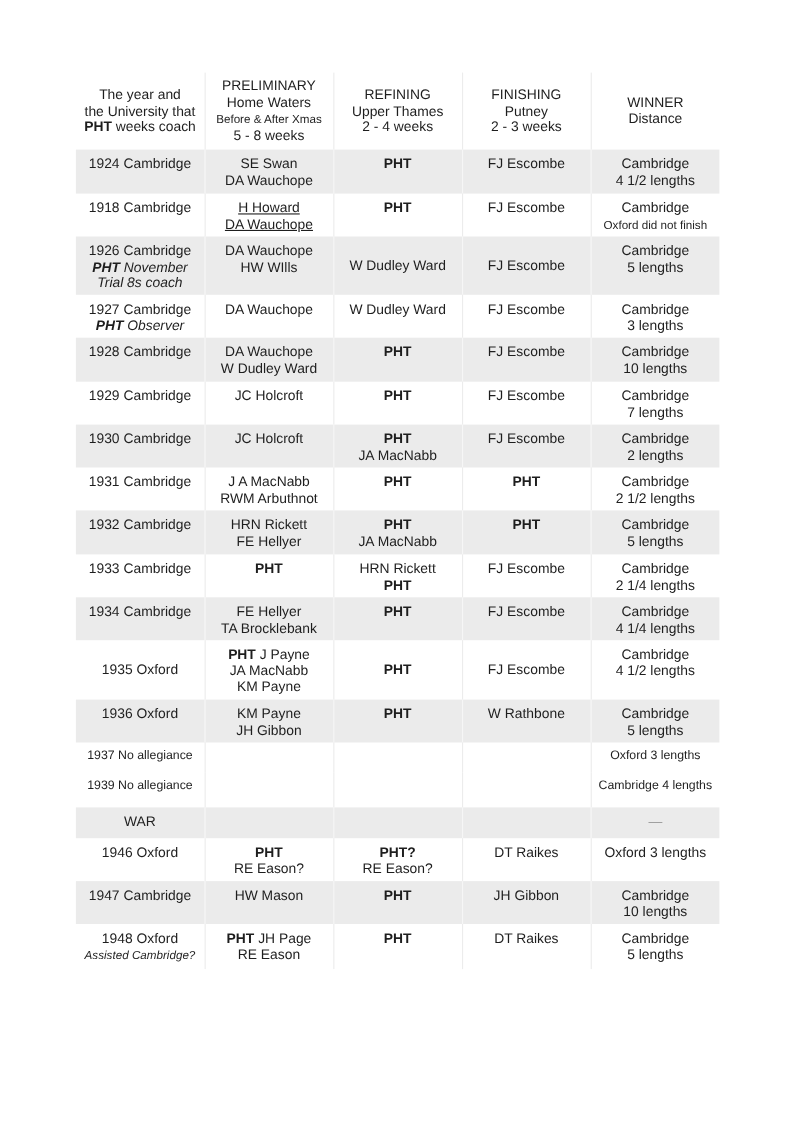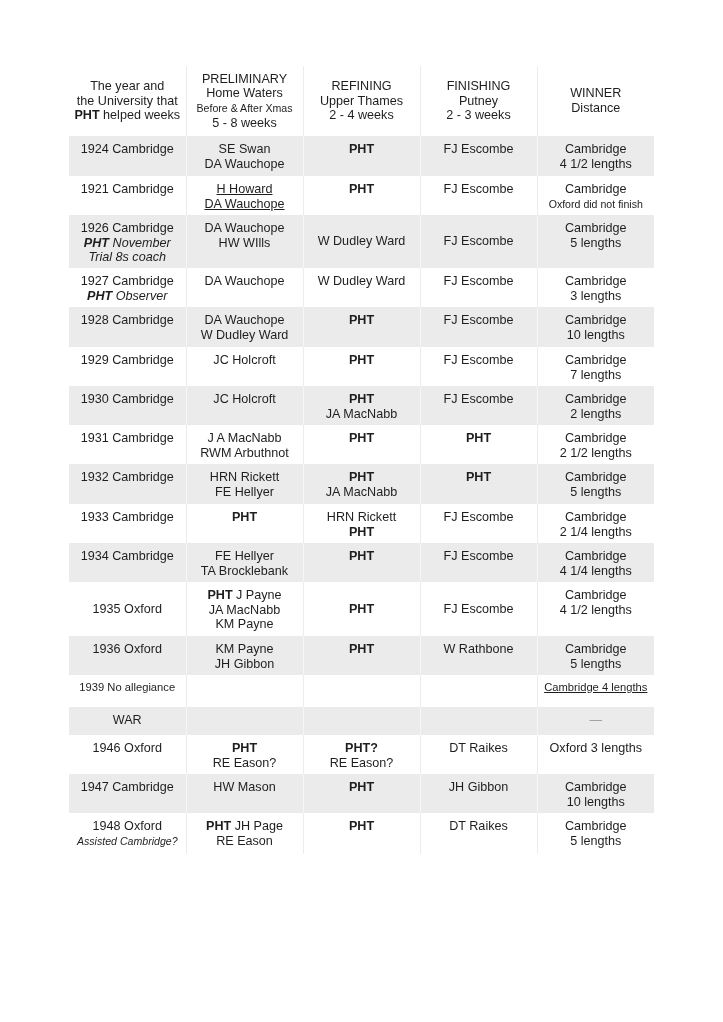--- a/index.html
+++ b/index.html
@@ -31,21 +31,21 @@
       <col>
       <col>
       <col>
       <col>
     </colgroup>
   <thead>
     <tr id="hdr-row">
         <th>
           <span class="ln"><span>The year and</span></span>
           <span class="ln"><span>the University that</span></span>
-          <span class="ln"><span class="b">PHT</span><span> helped weeks</span></span>
+          <span class="ln"><span class="b">PHT</span><span> weeks coach</span></span>
         </th>
         <th>
           <span class="ln"><span>PRELIMINARY</span></span>
           <span class="ln"><span>Home Waters</span></span>
           <span class="ln"><span class="sm">Before &amp; After Xmas</span></span>
           <span class="ln"><span>5 - 8 weeks</span></span>
         </th>
         <th>
           <span class="ln"><span>REFINING</span></span>
           <span class="ln"><span>Upper Thames</span></span>
@@ -77,21 +77,21 @@
         <td style="height: 40px;">
           <span class="ln"><span>FJ Escombe</span></span>
         </td>
         <td style="height: 40px;">
           <span class="ln"><span>Cambridge</span></span>
           <span class="ln"><span>4 1/2 lengths</span></span>
         </td>
       </tr>
       <tr style="height: 39px;">
         <td style="height: 39px;">
-          <span class="ln"><span>1921 Cambridge</span></span>
+          <span class="ln"><span>1918 Cambridge</span></span>
         </td>
         <td style="height: 39px; text-decoration: underline;">
           <span class="ln"><span>H Howard</span></span>
           <span class="ln"><span>DA Wauchope</span></span>
         </td>
         <td style="height: 39px;">
           <span class="ln"><span class="b">PHT</span></span>
         </td>
         <td style="height: 39px;">
           <span class="ln"><span>FJ Escombe</span></span>
@@ -306,28 +306,39 @@
           <span class="ln"><span class="b">PHT</span></span>
         </td>
         <td style="height: 39px;">
           <span class="ln"><span>W Rathbone</span></span>
         </td>
         <td style="height: 39px;">
           <span class="ln"><span>Cambridge</span></span>
           <span class="ln"><span>5 lengths</span></span>
         </td>
       </tr>
+      <tr class="tight" style="height: 27px;">
+        <td style="height: 27px;">
+          <span class="ln"><span>1937 No allegiance</span></span>
+        </td>
+        <td style="height: 27px;"></td>
+        <td style="height: 27px;"></td>
+        <td style="height: 27px;"></td>
+        <td style="height: 27px;">
+          <span class="ln"><span>Oxford 3 lengths</span></span>
+        </td>
+      </tr>
       <tr class="tight" style="height: 26px;">
         <td style="height: 26px;">
           <span class="ln"><span>1939 No allegiance</span></span>
         </td>
         <td style="height: 26px;"></td>
         <td style="height: 26px;"></td>
         <td style="height: 26px;"></td>
-        <td style="height: 32px; text-decoration: underline;">
+        <td style="height: 32px;">
           <span class="ln"><span>Cambridge 4 lengths</span></span>
         </td>
       </tr>
       <tr class="gray" style="height: 28px;">
         <td style="height: 27px;">
           <span class="ln"><span>WAR</span></span>
         </td>
         <td style="height: 27px;"></td>
         <td style="height: 27px;"></td>
         <td style="height: 27px;"></td>

